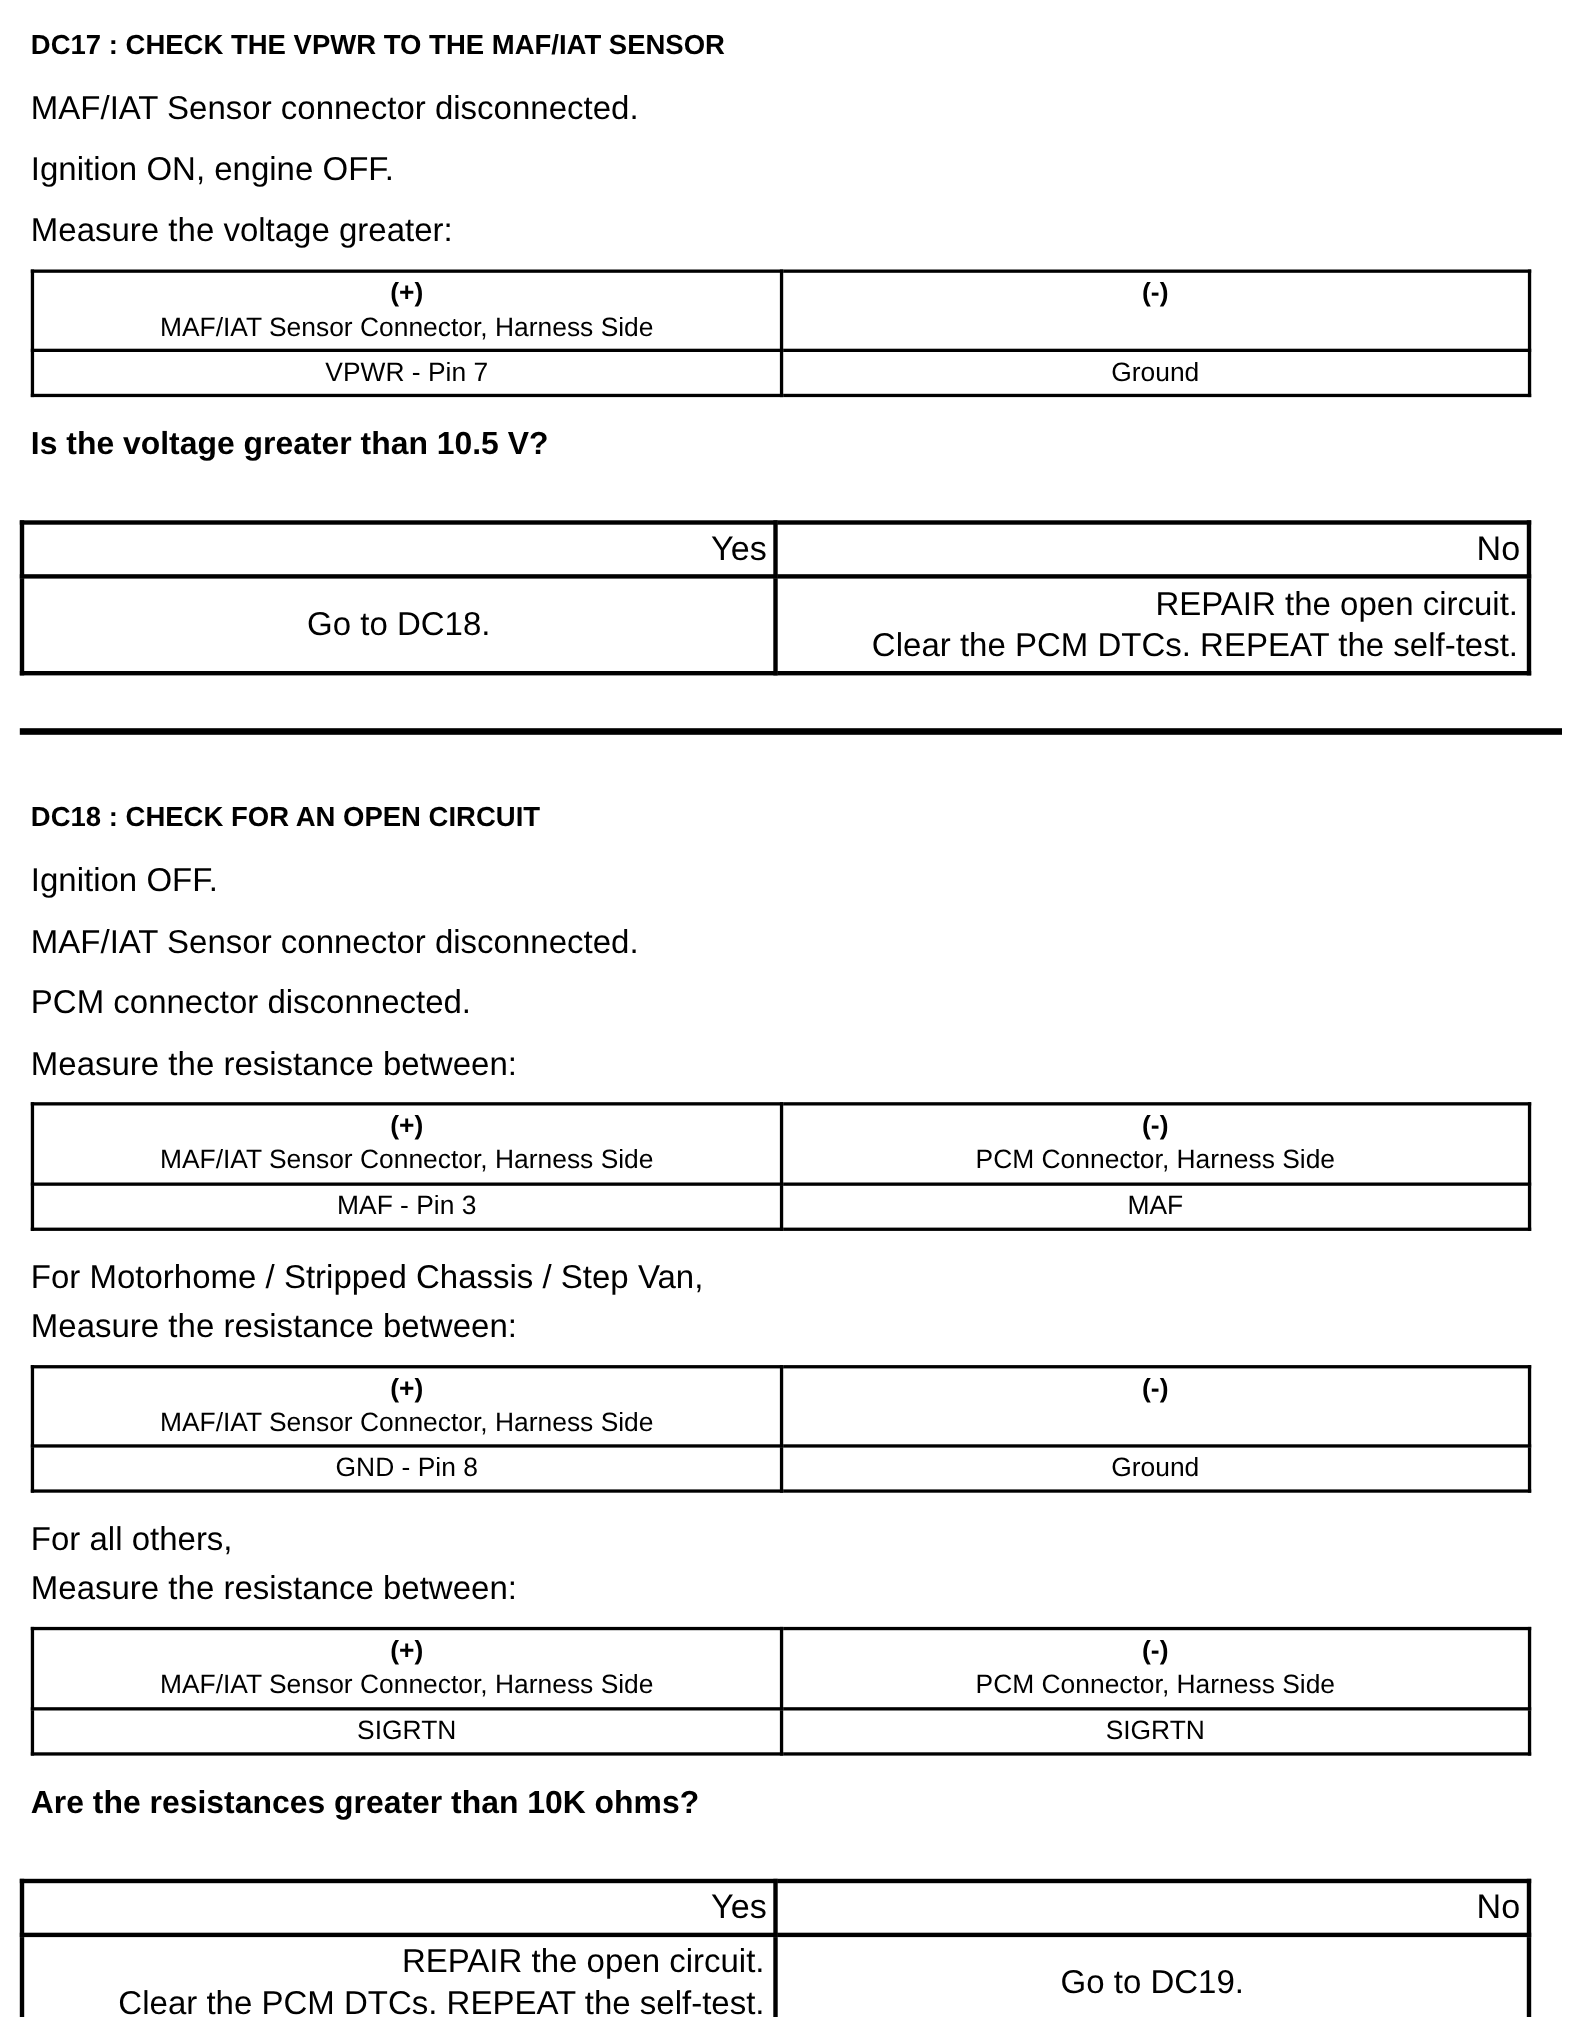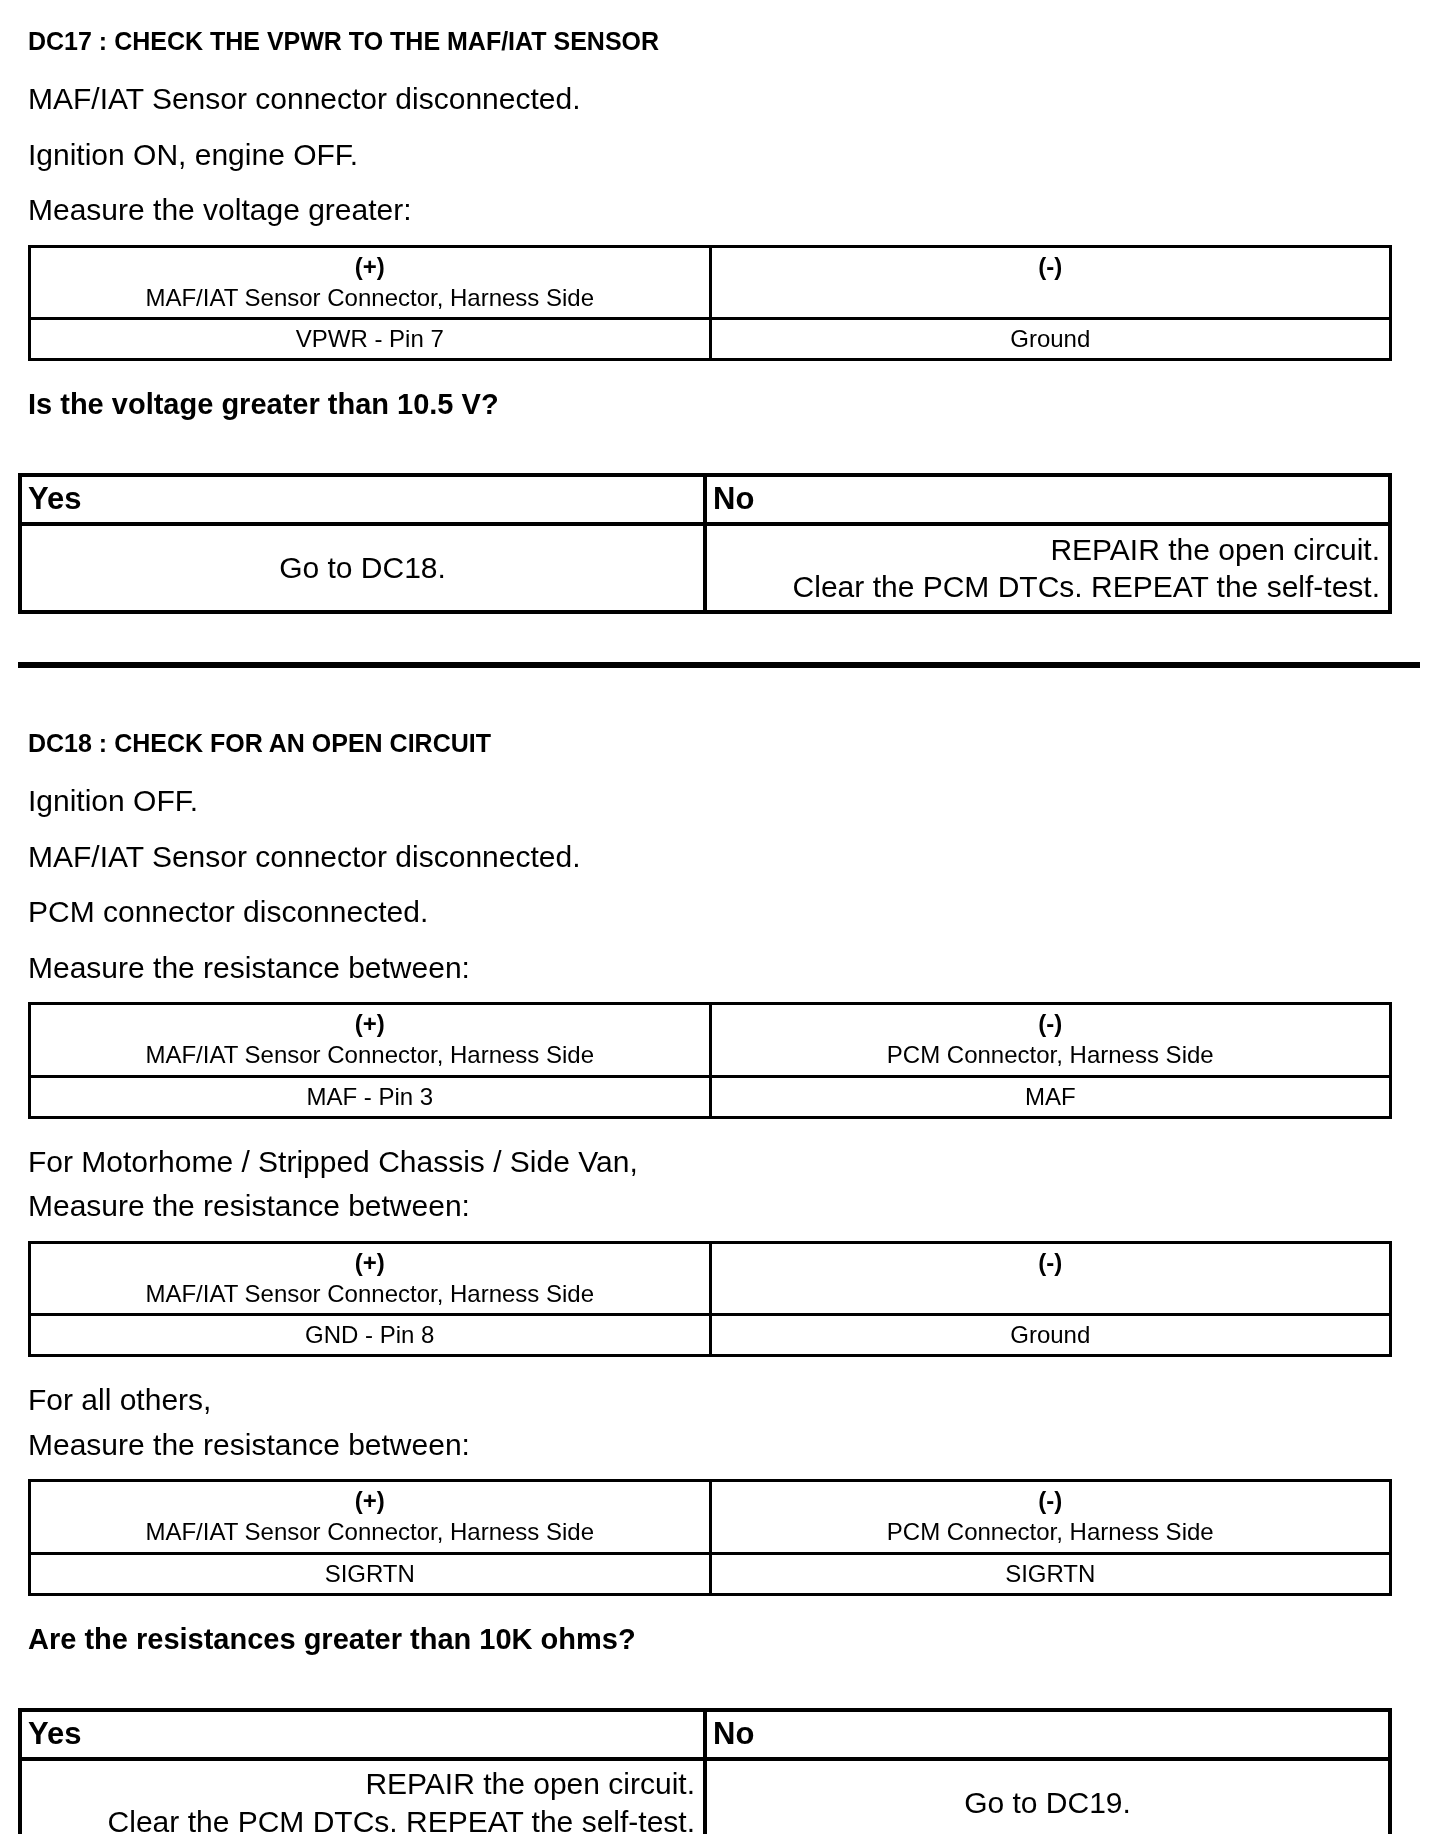--- a/index.html
+++ b/index.html
@@ -67,22 +67,22 @@
     table-layout: fixed;
   }
   table.decision th, table.decision td {
     border: 4px solid #000;
     width: 50%;
     font-size: 30px;
     line-height: 1.25;
   }
   table.decision th {
     font-size: 31px;
-    font-weight: bold;
-    text-align: left;
+    font-weight: normal;
+    text-align: right;
     padding: 3px 6px;
   }
   table.decision td {
     height: 88px;
     vertical-align: middle;
     padding: 4px 8px;
   }
   td.cell-center { text-align: center; }
   td.cell-left   { text-align: right; }
 
@@ -170,21 +170,21 @@
             <div class="sub">PCM Connector, Harness Side</div>
           </th>
         </tr>
         <tr>
           <td>MAF - Pin 3</td>
           <td>MAF</td>
         </tr>
       </tbody>
     </table>
 
-    <p class="note-line">For Motorhome / Stripped Chassis / Side Van,</p>
+    <p class="note-line">For Motorhome / Stripped Chassis / Step Van,</p>
 
     <p class="measure-label">Measure the resistance between:</p>
 
     <table class="measure">
       <tbody>
         <tr>
           <th>
             <div class="sym">(+)</div>
             <div class="sub">MAF/IAT Sensor Connector, Harness Side</div>
           </th>

